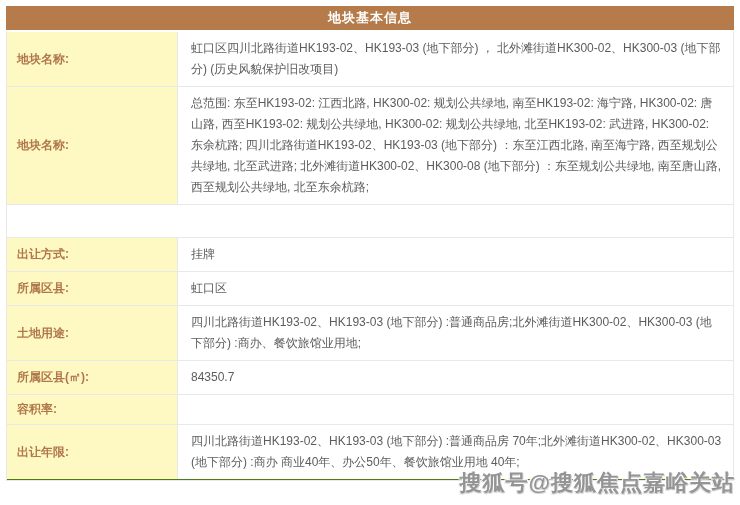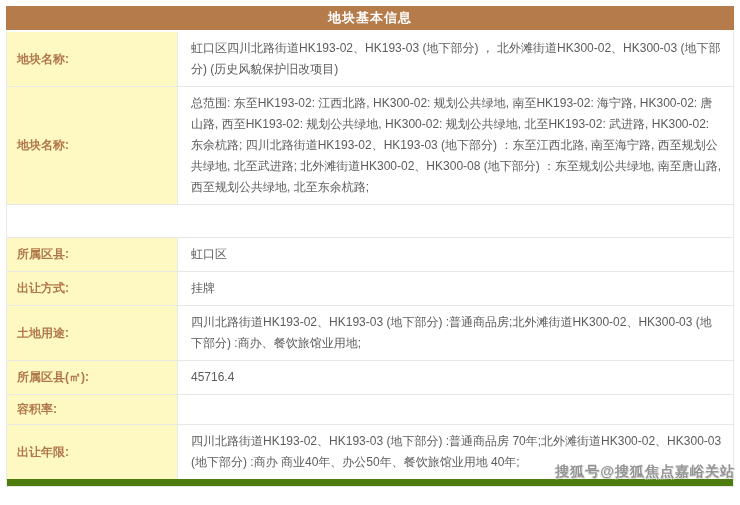--- a/index.html
+++ b/index.html
@@ -37,21 +37,21 @@
   .table-body {
     border: 1px solid #e8e8e8;
     border-top: 2px solid #ffffff;
     box-sizing: border-box;
   }
   .row {
     display: flex;
     border-bottom: 1px solid #e8e8e8;
     align-items: stretch;
   }
-  .row:last-child { border-bottom: 7px solid #4d7c0f; }
+  .row:last-child { border-bottom: 1px solid #4d7c0f; }
   .label-cell {
     width: 171px;
     min-width: 171px;
     box-sizing: border-box;
     background: #fef9c3;
     border-right: 1px solid #e8e8e8;
     color: #b0784a;
     font-weight: bold;
     font-size: 12px;
     padding: 6px 8px 6px 10px;
@@ -67,22 +67,22 @@
     line-height: 21px;
     padding: 6px 10px 6px 13px;
     display: flex;
     align-items: center;
   }
   .value-cell .value-text { width: 100%; }
   .row.single { min-height: 32px; }
   .watermark {
     position: absolute;
     right: 5px;
-    bottom: 24px;
-    font-size: 14px;
+    bottom: 7px;
+    font-size: 22px;
     font-weight: bold;
     letter-spacing: 1px;
     color: #949494;
     text-shadow: -1px -1px 0 #ffffff, 1px 1px 0 #d2d2d2, 1px -1px 0 #ffffff, -1px 1px 0 #e5e5e5;
     white-space: nowrap;
     text-align: center;
   }
 </style>
 </head>
 <body>
@@ -102,44 +102,44 @@
     <div class="label-cell">地块名称:</div>
     <div class="value-cell">
       <span class="value-text">总范围: 东至HK193-02: 江西北路, HK300-02: 规划公共绿地, 南至HK193-02: 海宁路, HK300-02: 唐山路, 西至HK193-02: 规划公共绿地, HK300-02: 规划公共绿地, 北至HK193-02: 武进路, HK300-02: 东余杭路; 四川北路街道HK193-02、HK193-03 (地下部分) ：东至江西北路, 南至海宁路, 西至规划公共绿地, 北至武进路; 北外滩街道HK300-02、HK300-08 (地下部分) ：东至规划公共绿地, 南至唐山路, 西至规划公共绿地, 北至东余杭路;</span>
     </div>
   </div>
 
   <div class="row single">
   </div>
 
   <div class="row single">
-    <div class="label-cell">所属区县:</div>
+    <div class="label-cell">出让方式:</div>
     <div class="value-cell">
-      <span class="value-text">虹口区</span>
+      <span class="value-text">挂牌</span>
     </div>
   </div>
 
   <div class="row single">
-    <div class="label-cell">出让方式:</div>
+    <div class="label-cell">所属区县:</div>
     <div class="value-cell">
-      <span class="value-text">挂牌</span>
+      <span class="value-text">虹口区</span>
     </div>
   </div>
 
   <div class="row">
     <div class="label-cell">土地用途:</div>
     <div class="value-cell">
       <span class="value-text">四川北路街道HK193-02、HK193-03 (地下部分) :普通商品房;北外滩街道HK300-02、HK300-03 (地下部分) :商办、餐饮旅馆业用地;</span>
     </div>
   </div>
 
   <div class="row single">
     <div class="label-cell">所属区县(㎡):</div>
     <div class="value-cell">
-      <span class="value-text">45716.4</span>
+      <span class="value-text">84350.7</span>
     </div>
   </div>
 
   <div class="row">
     <div class="label-cell">容积率:</div>
   </div>
 
   <div class="row">
     <div class="label-cell">出让年限:</div>
     <div class="value-cell">

